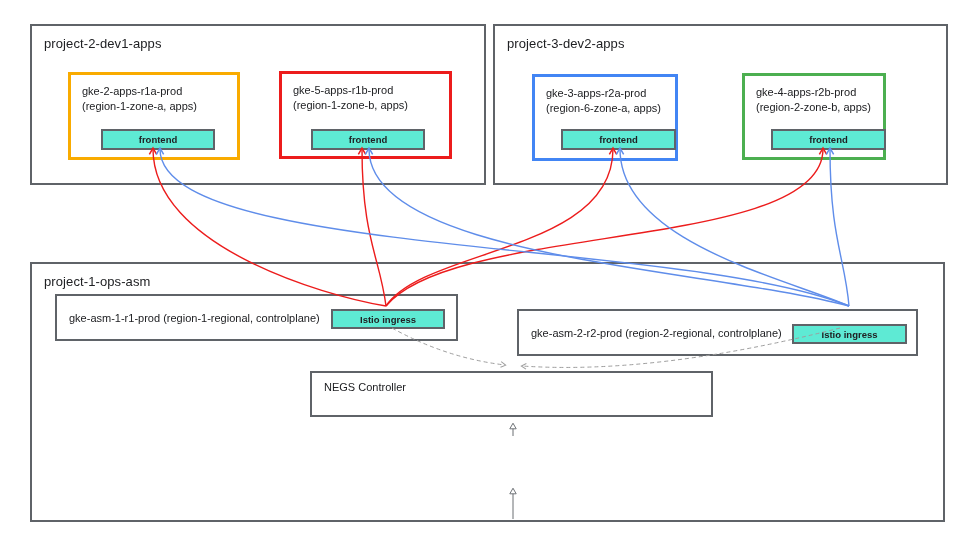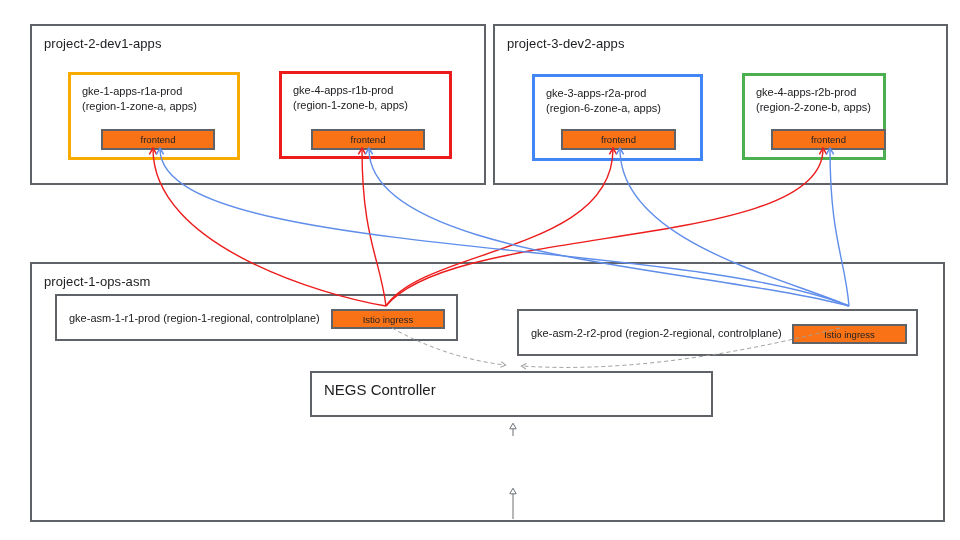--- a/index.html
+++ b/index.html
@@ -6,25 +6,25 @@
   .canvas{
     position:relative;width:960px;height:540px;background:#fff;overflow:hidden;
     font-family:"Liberation Sans",sans-serif;color:var(--text,#202124);
   }
   .box{position:absolute;background:#fff;box-sizing:border-box;}
   .project{border:2px solid var(--box_border,#5F6368);}
   .project-title{position:absolute;top:10px;left:12px;font-size:13px;letter-spacing:.1px;}
   .cluster{position:absolute;box-sizing:border-box;border:3px solid #999;background:#fff;}
   .cluster-name{position:absolute;top:9px;left:11px;font-size:11px;line-height:15px;}
   .svc{position:absolute;box-sizing:border-box;border:2px solid var(--box_border,#5F6368);
-       background:#f97316;display:flex;align-items:center;justify-content:center;font-size:9.5px;}
+       background:#5eead4;display:flex;align-items:center;justify-content:center;font-size:9.5px;font-weight:bold;}
   .asm{border:2px solid var(--box_border,#5F6368);}
   .asm-label{position:absolute;left:12px;top:50%;transform:translateY(-50%);font-size:11px;}
   .wide{border:2px solid var(--box_border,#5F6368);}
-  .wide-label{position:absolute;left:12px;top:8px;font-size:15px;}
+  .wide-label{position:absolute;left:12px;top:8px;font-size:11px;}
   svg.overlay{position:absolute;left:0;top:0;pointer-events:none;}
   .edge-red{fill:none;stroke:var(--red,#EC1C1C);stroke-width:1.4;}
   .edge-blue{fill:none;stroke:var(--line_blue,#5F8DEA);stroke-width:1.4;}
   .edge-dashed{fill:none;stroke:var(--dashed,#9E9E9E);stroke-width:1;stroke-dasharray:4 3;}
   .edge-dark{fill:none;stroke:#6b6f73;stroke-width:1;}
   .mh-red{fill:none;stroke:var(--red,#EC1C1C);stroke-width:1.6;}
   .mh-blue{fill:none;stroke:var(--line_blue,#5F8DEA);stroke-width:1.6;}
   .mh-gray{fill:none;stroke:var(--dashed,#9E9E9E);stroke-width:1.4;}
   .mh-dark{fill:#fff;stroke:#6b6f73;stroke-width:1.2;}
 </style>
@@ -36,35 +36,35 @@
   <div class="box project" style="left:30px;top:24px;width:456px;height:161px;">
     <div class="project-title">project-2-dev1-apps</div>
   </div>
 
   <div class="box project" style="left:493px;top:24px;width:455px;height:161px;">
     <div class="project-title">project-3-dev2-apps</div>
   </div>
 
   <div class="cluster" style="left: 68px; top: 72px; width: 172px; height: 88px; border-color: rgb(249, 171, 0);">
     <div class="cluster-name">
-      <div>gke-1-apps-r1a-prod</div>
+      <div>gke-2-apps-r1a-prod</div>
       <div>(region-1-zone-a, apps)</div>
     </div>
     <div class="svc" style="left:30px;top:54px;width:114px;height:21px;">frontend</div>
   </div>
 
   <div class="cluster" style="left: 279px; top: 71px; width: 173px; height: 88px; border-color: rgb(236, 28, 28);">
     <div class="cluster-name">
-      <div>gke-4-apps-r1b-prod</div>
+      <div>gke-5-apps-r1b-prod</div>
       <div>(region-1-zone-b, apps)</div>
     </div>
     <div class="svc" style="left:29px;top:55px;width:114px;height:21px;">frontend</div>
   </div>
 
-  <div class="cluster" style="left: 532px; top: 74px; width: 171px; height: 87px; border-color: rgb(66, 133, 244);">
+  <div class="cluster" style="left: 532px; top: 74px; width: 146px; height: 87px; border-color: rgb(66, 133, 244);">
     <div class="cluster-name">
       <div>gke-3-apps-r2a-prod</div>
       <div>(region-6-zone-a, apps)</div>
     </div>
     <div class="svc" style="left:26px;top:52px;width:115px;height:21px;">frontend</div>
   </div>
 
   <div class="cluster" style="left: 742px; top: 73px; width: 144px; height: 87px; border-color: rgb(76, 175, 80);">
     <div class="cluster-name">
       <div>gke-4-apps-r2b-prod</div>

